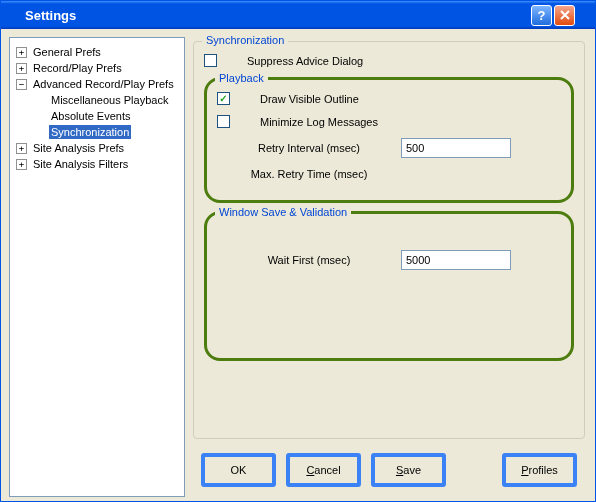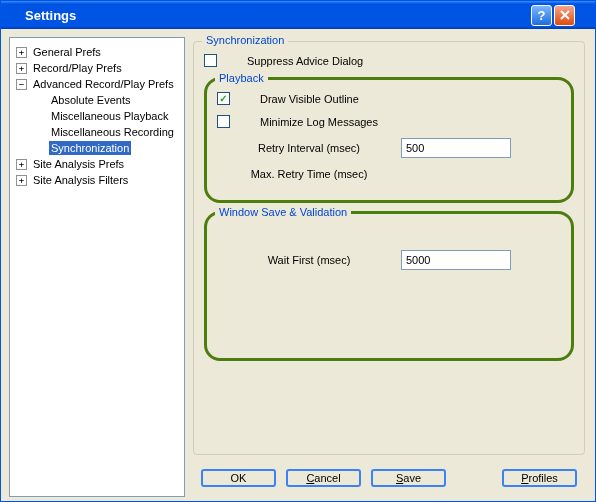--- a/index.html
+++ b/index.html
@@ -34,21 +34,21 @@
 .checkbox-row { display: flex; align-items: center; margin: 4px 0 10px 0; gap: 26px; }
 .checkbox { width: 13px; height: 13px; background: #fff; border: 1px solid #1C5180; margin-right: 4px; display: inline-flex; align-items: center; justify-content: center; font-size: 10px; color: #21A121; cursor: default; }
 .checkbox.checked::after { content: "✓"; font-weight: bold; line-height: 1; }
 
 .form-row { display: flex; align-items: center; margin: 10px 0; }
 .form-row .lbl { width: 184px; color: #000; text-align: center; }
 .form-row input { width: 110px; height: 20px; border: 1px solid #7F9DB9; padding: 0 4px; font-family: Tahoma, sans-serif; font-size: 11px; }
 
 .buttons { display: flex; padding: 6px 10px 10px 10px; gap: 10px; align-items: center; }
 .buttons .spacer { flex: 1; }
-.btn { min-width: 75px; height: 18px; background: #ECE9D8; border: 2px solid #3b82f6; border-radius: 3px; font-family: Tahoma, sans-serif; font-size: 11px; cursor: default; padding: 0 10px; }
+.btn { min-width: 75px; height: 34px; background: #ECE9D8; border: 4px solid #3b82f6; border-radius: 3px; font-family: Tahoma, sans-serif; font-size: 11px; cursor: default; padding: 0 10px; }
 .btn .u { text-decoration: underline; }
 </style>
 </head>
 <body>
 
 <div class="window">
 
   <div class="titlebar">
     <span class="title">Settings</span>
     <div class="tbtn help">?</div>
@@ -69,29 +69,25 @@
         <div class="node indent1">
           <span class="expander">+</span>
           <span class="label">Record/Play Prefs</span>
         </div>
         <div class="node indent1">
           <span class="expander">−</span>
           <span class="label">Advanced Record/Play Prefs</span>
         </div>
         <div class="node indent2">
           <span class="expander blank"></span>
-          <span class="label">Absolute Events</span>
-        </div>
-        <div class="node indent2">
-          <span class="expander blank"></span>
           <span class="label">Miscellaneous Playback</span>
         </div>
         <div class="node indent2">
           <span class="expander blank"></span>
-          <span class="label">Miscellaneous Recording</span>
+          <span class="label">Absolute Events</span>
         </div>
         <div class="node indent2 selected">
           <span class="expander blank"></span>
           <span class="label">Synchronization</span>
         </div>
         <div class="node indent1">
           <span class="expander">+</span>
           <span class="label">Site Analysis Prefs</span>
         </div>
         <div class="node indent1">

